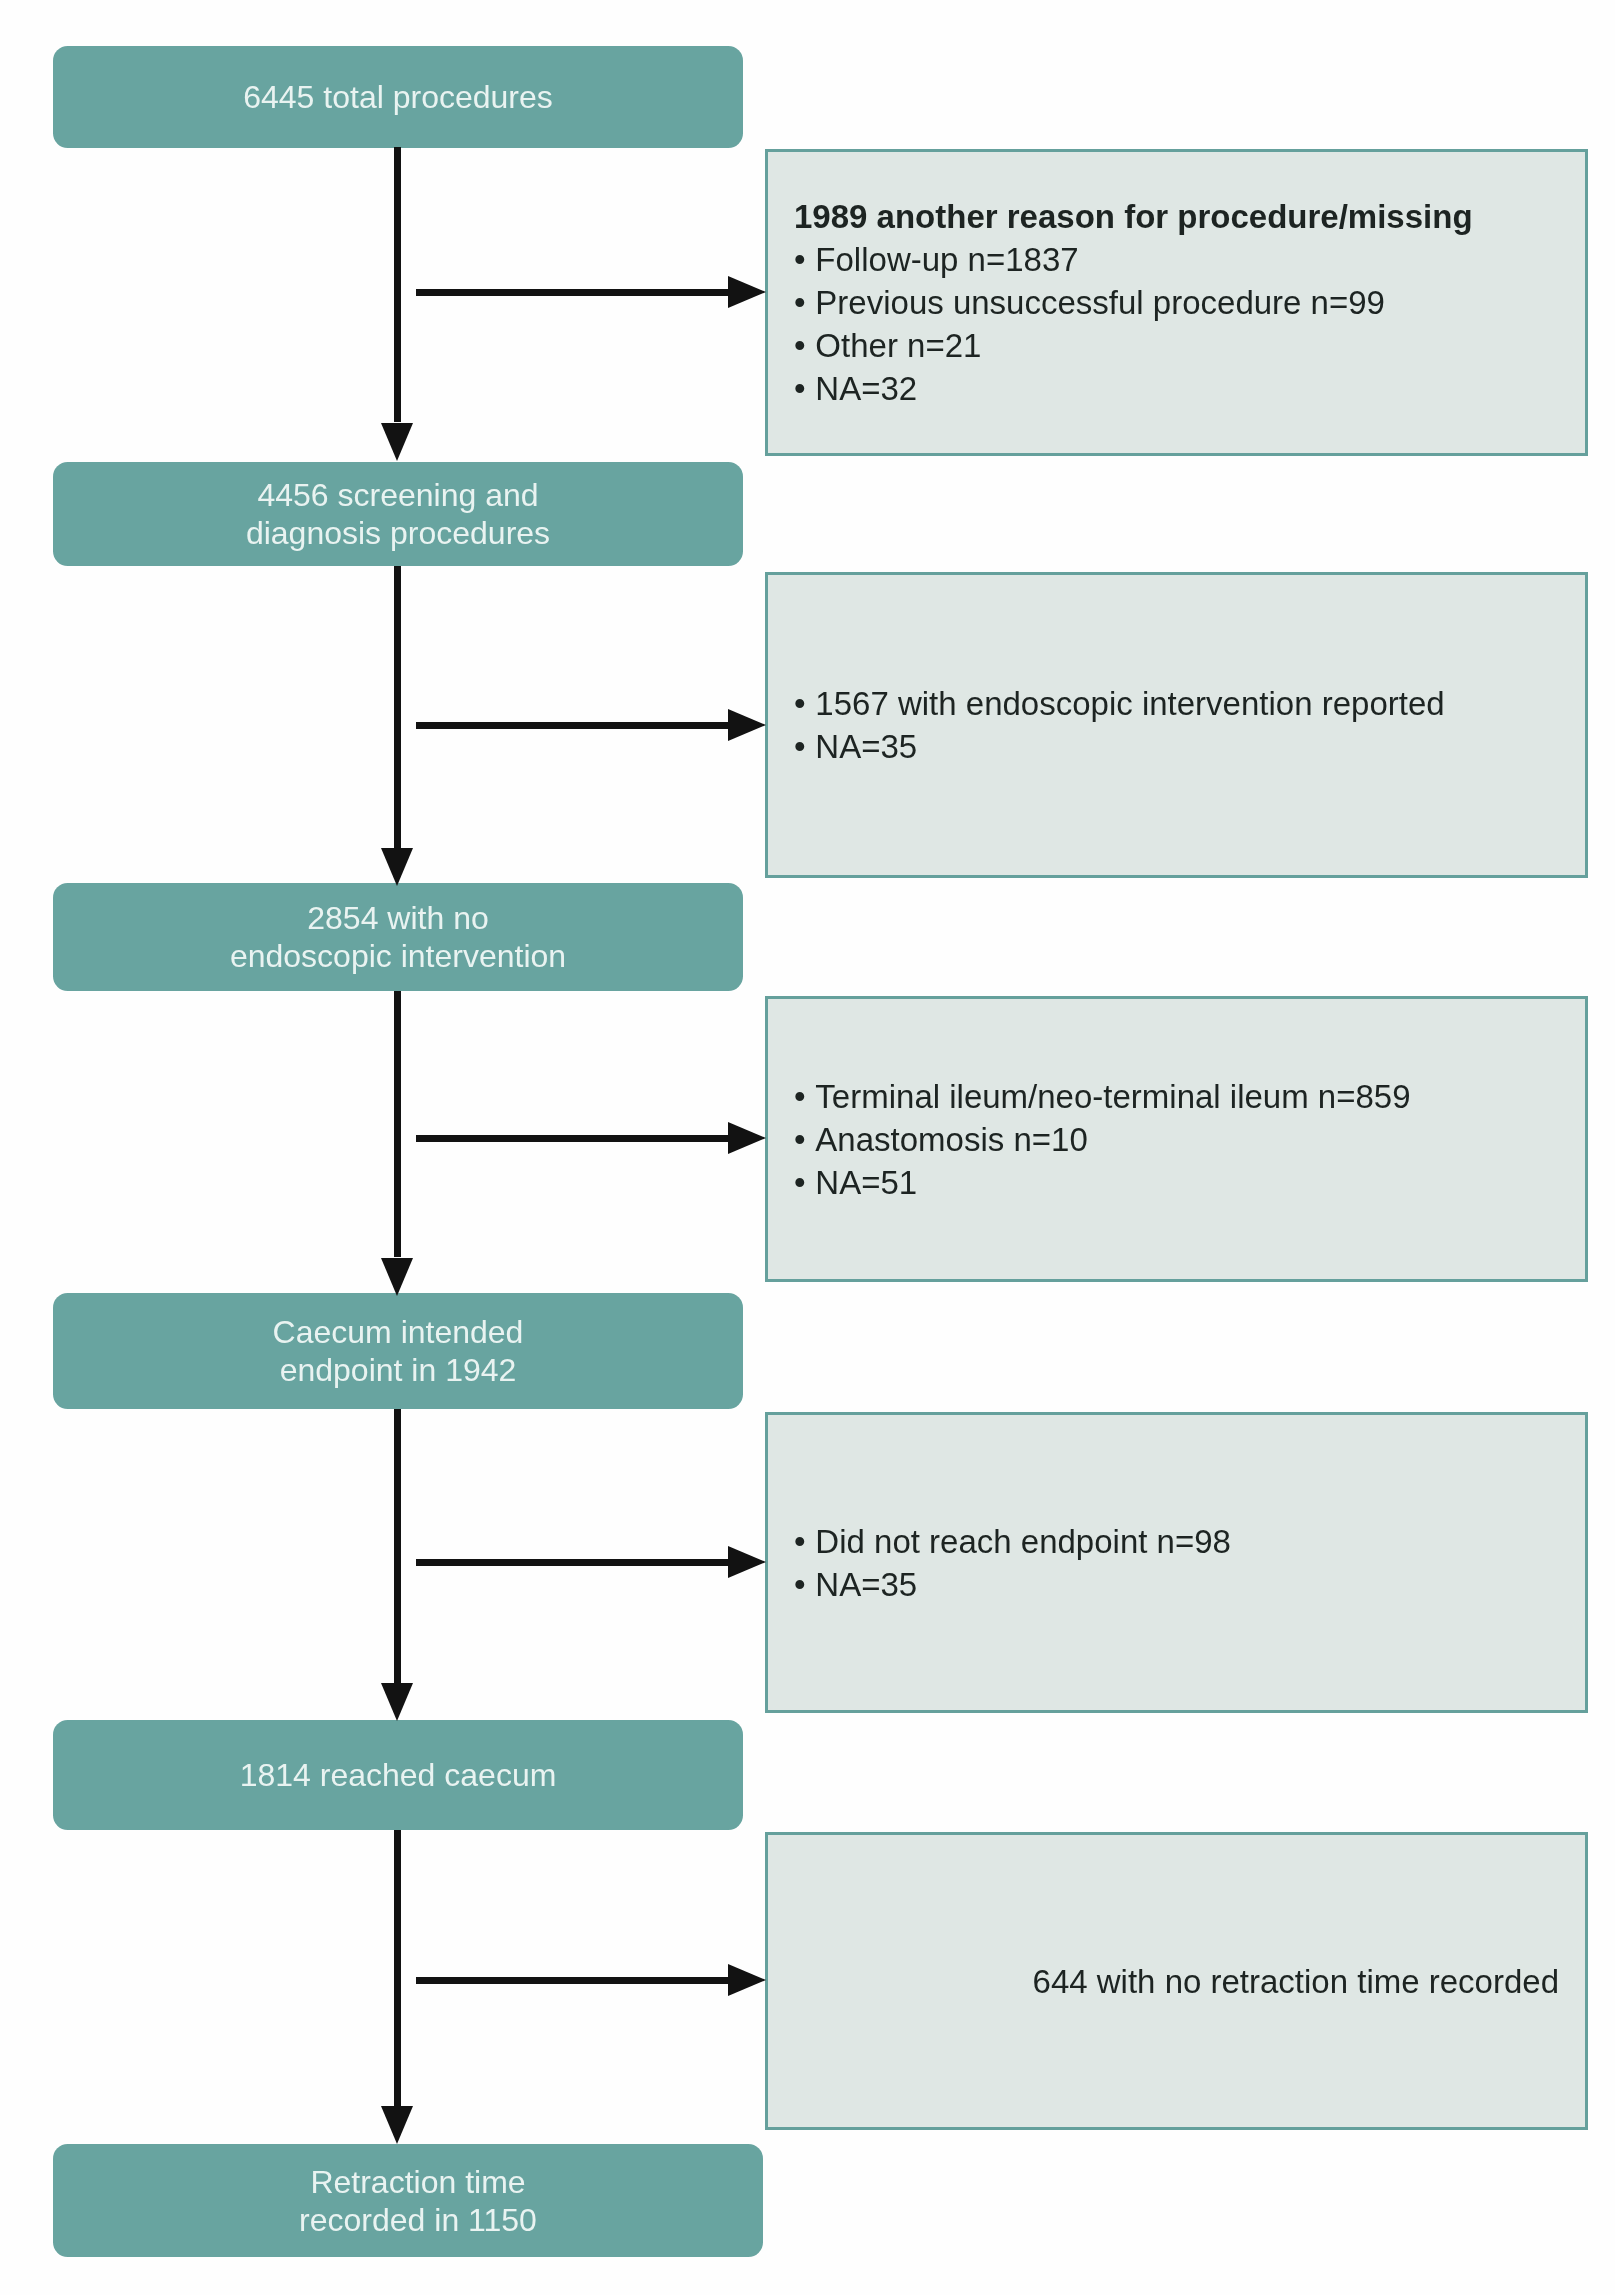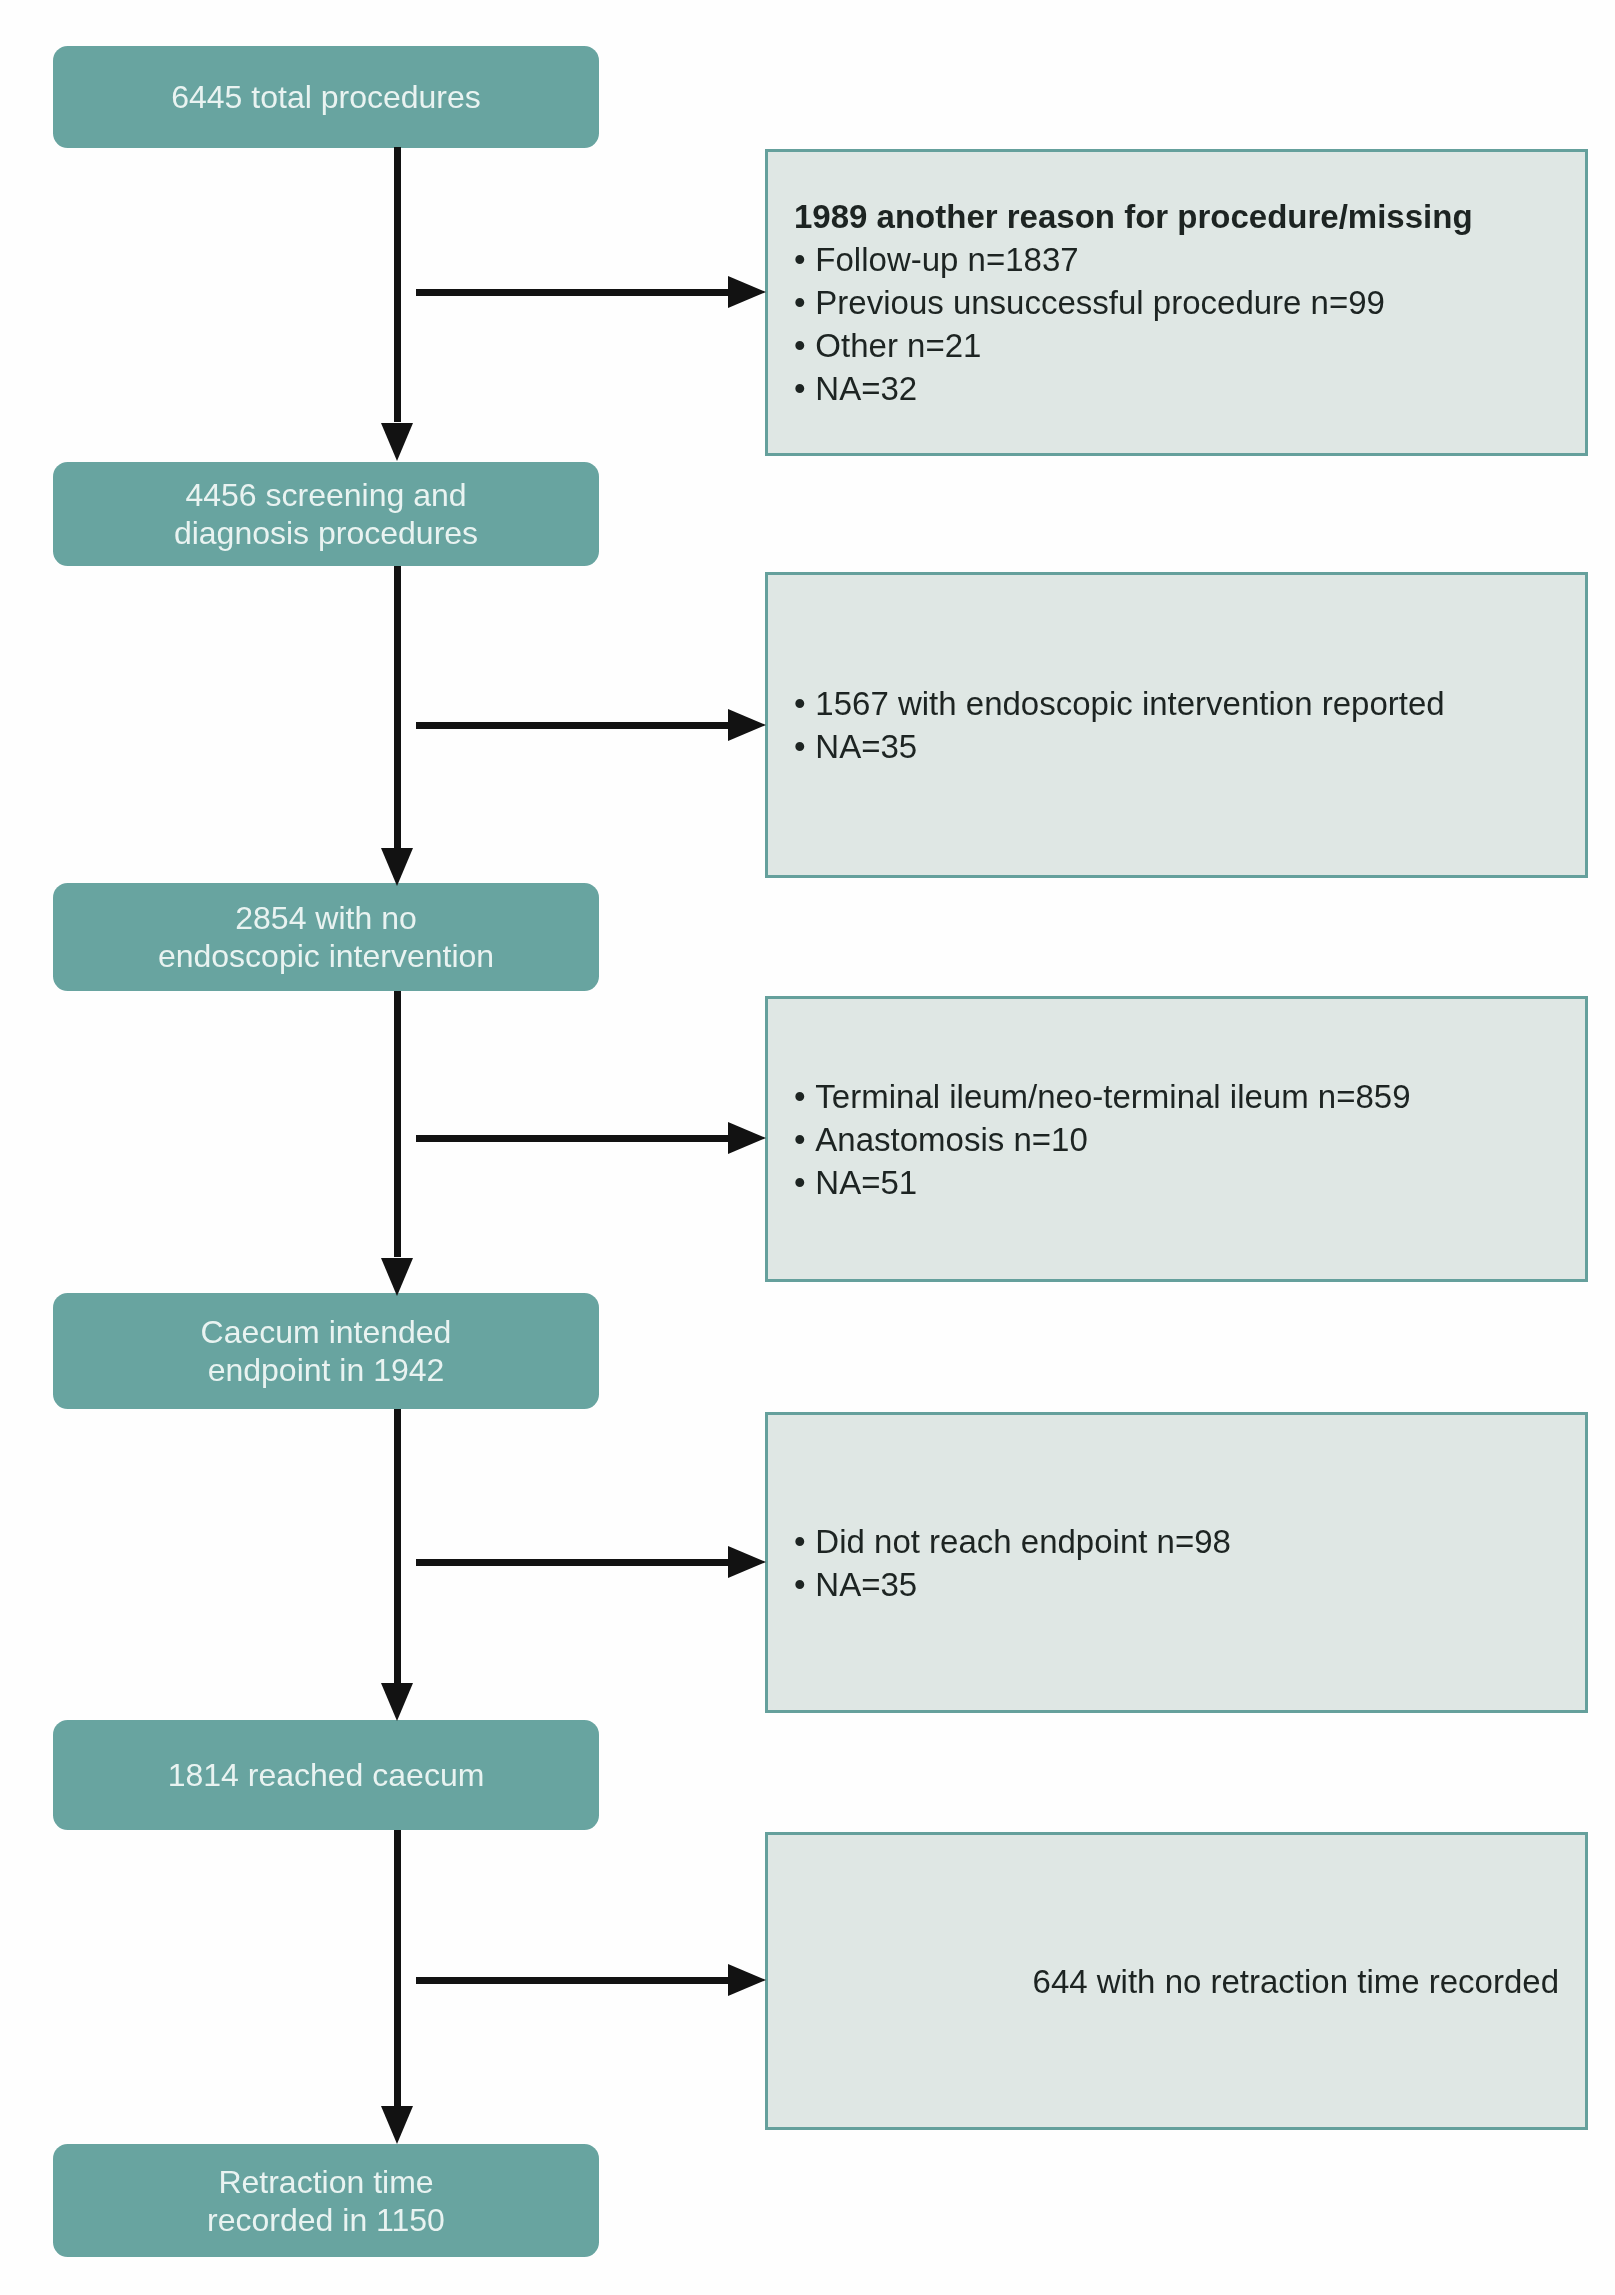--- a/index.html
+++ b/index.html
@@ -14,21 +14,21 @@
   html,body{margin:0;padding:0;}
   body{
     width:1616px;height:2295px;
     background:var(--page-bg);
     font-family:"Liberation Sans", sans-serif;
   }
   .canvas{position:relative;width:1616px;height:2295px;overflow:hidden;}
 
   
   .main-box{
-    position:absolute;left:53px;width:546px;
+    position:absolute;left:53px;width:690px;
     background:var(--teal);
     border-radius:14.7px;
     display:flex;flex-direction:column;justify-content:center;align-items:center;
     color:var(--teal-text);
     font-size:32px;line-height:38px;text-align:center;
   }
 
   
   .side-box{
     position:absolute;left:765px;width:823px;
@@ -83,21 +83,21 @@
 
   <div class="main-box" style="top:1293px;height:116px;">
     <span>Caecum intended</span>
     <span>endpoint in 1942</span>
   </div>
 
   <div class="main-box" style="top:1720px;height:110px;">
     <span>1814 reached caecum</span>
   </div>
 
-  <div class="main-box" style="top:2144px;height:113px;">
+  <div class="main-box" style="top:2144px;height:113px;padding-left:20px;">
     <span>Retraction time</span>
     <span>recorded in 1150</span>
   </div>
 
   <div class="side-box" style="top:149px;height:307px;">
     <div class="side-heading">1989 another reason for procedure/missing</div>
     <ul class="bullet-list">
       <li class="bullet">
         <span class="dot">•</span>
         <span>Follow-up n=1837</span>

